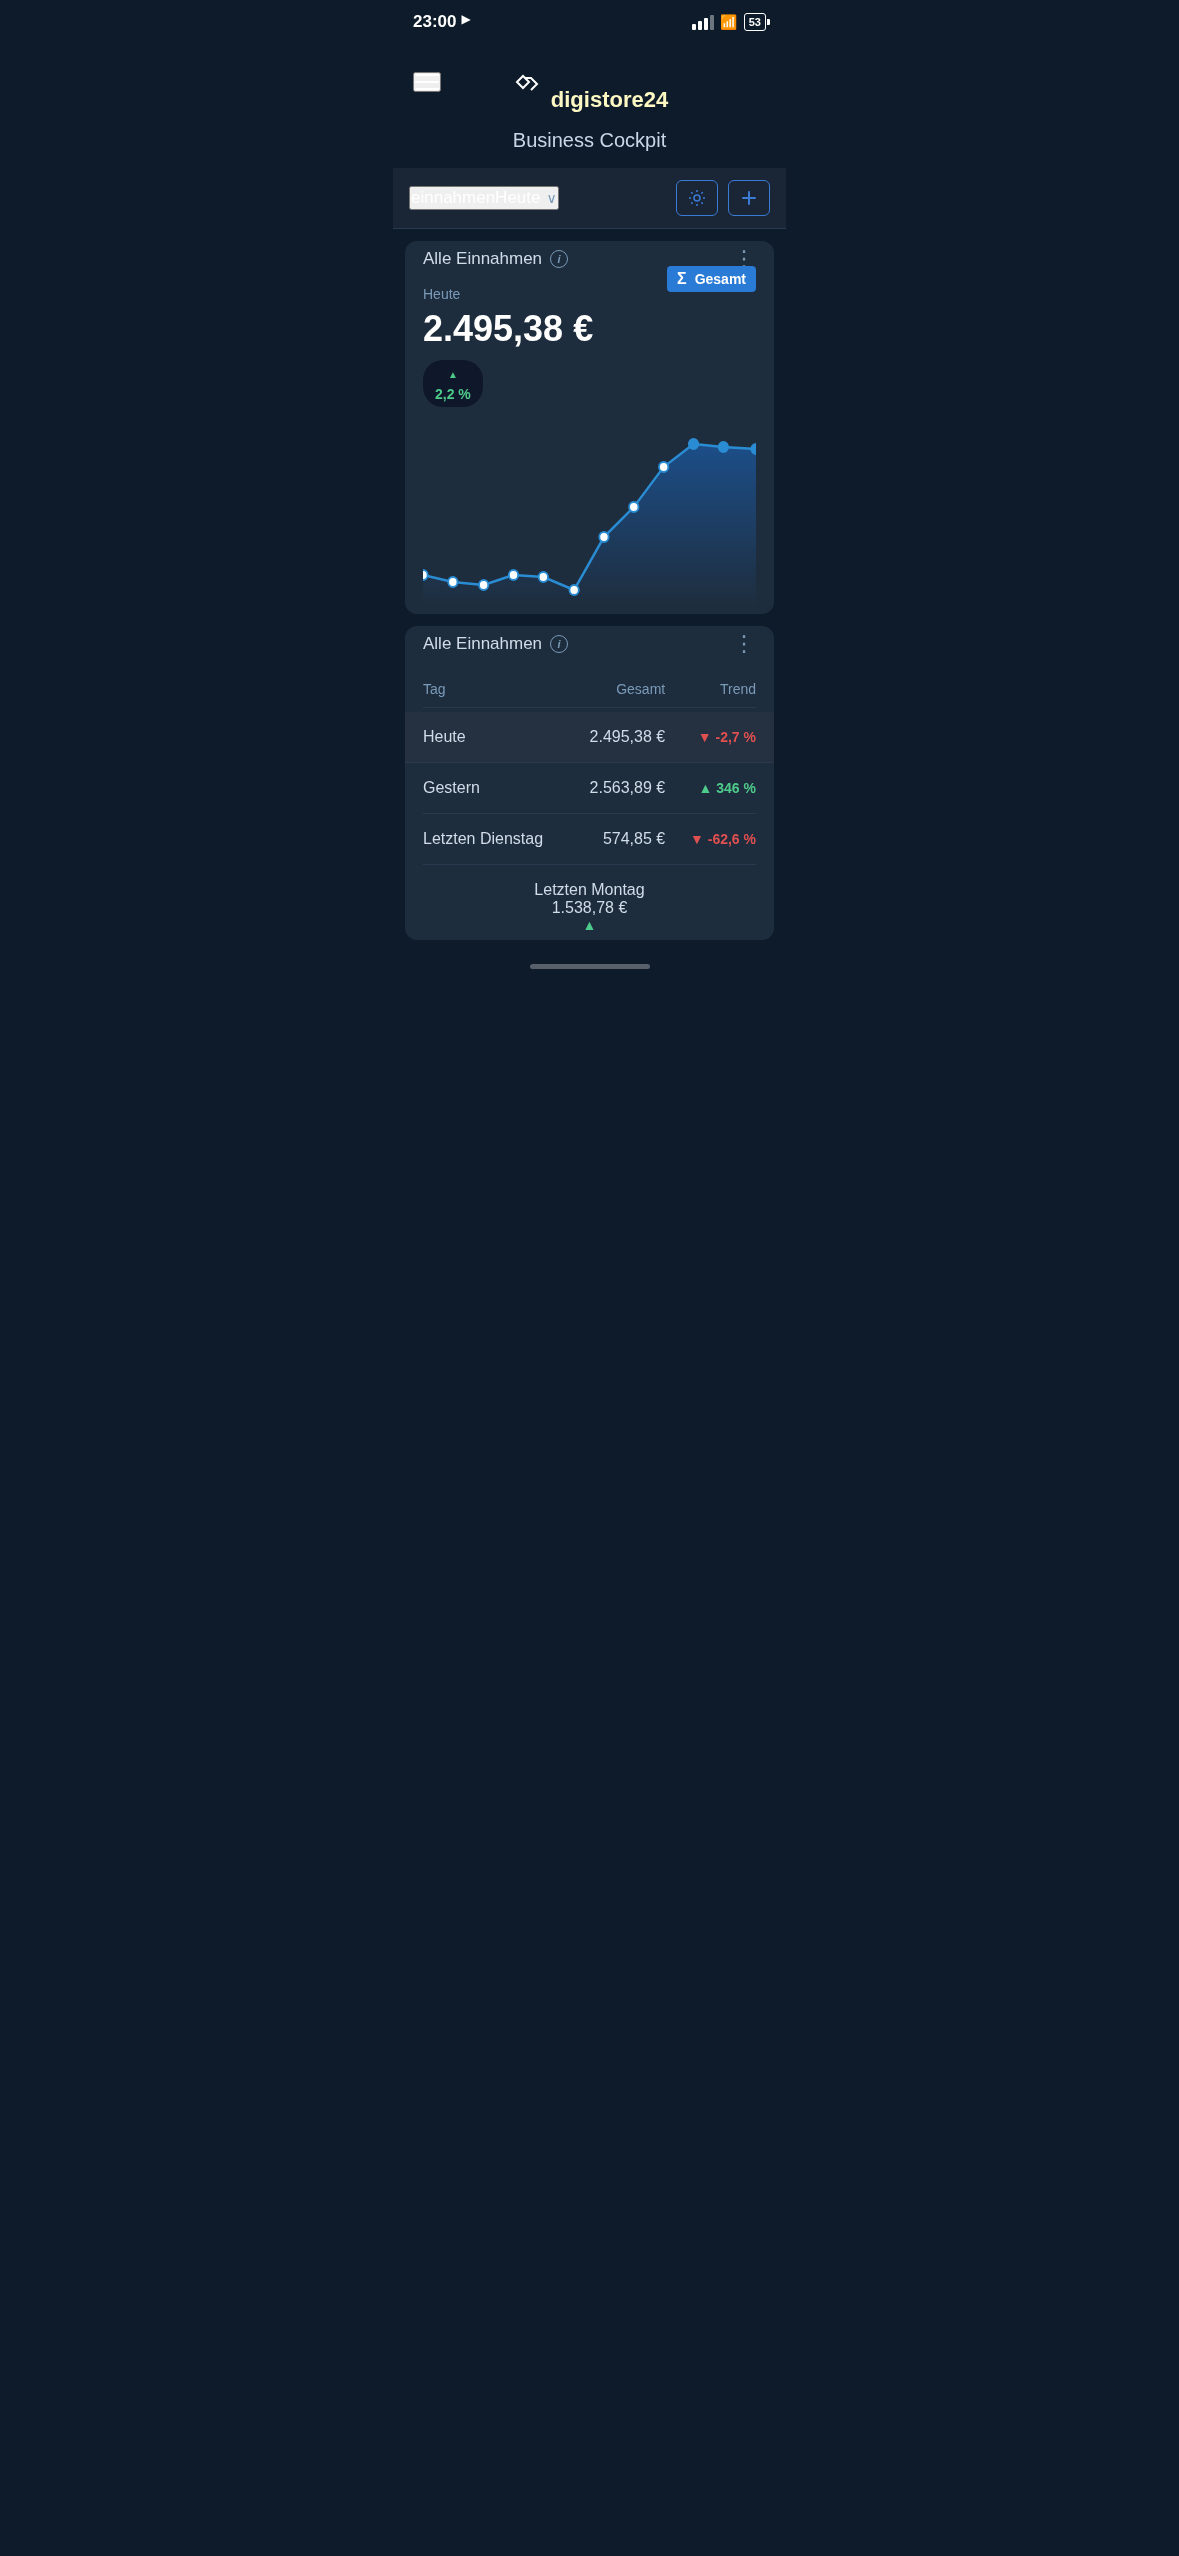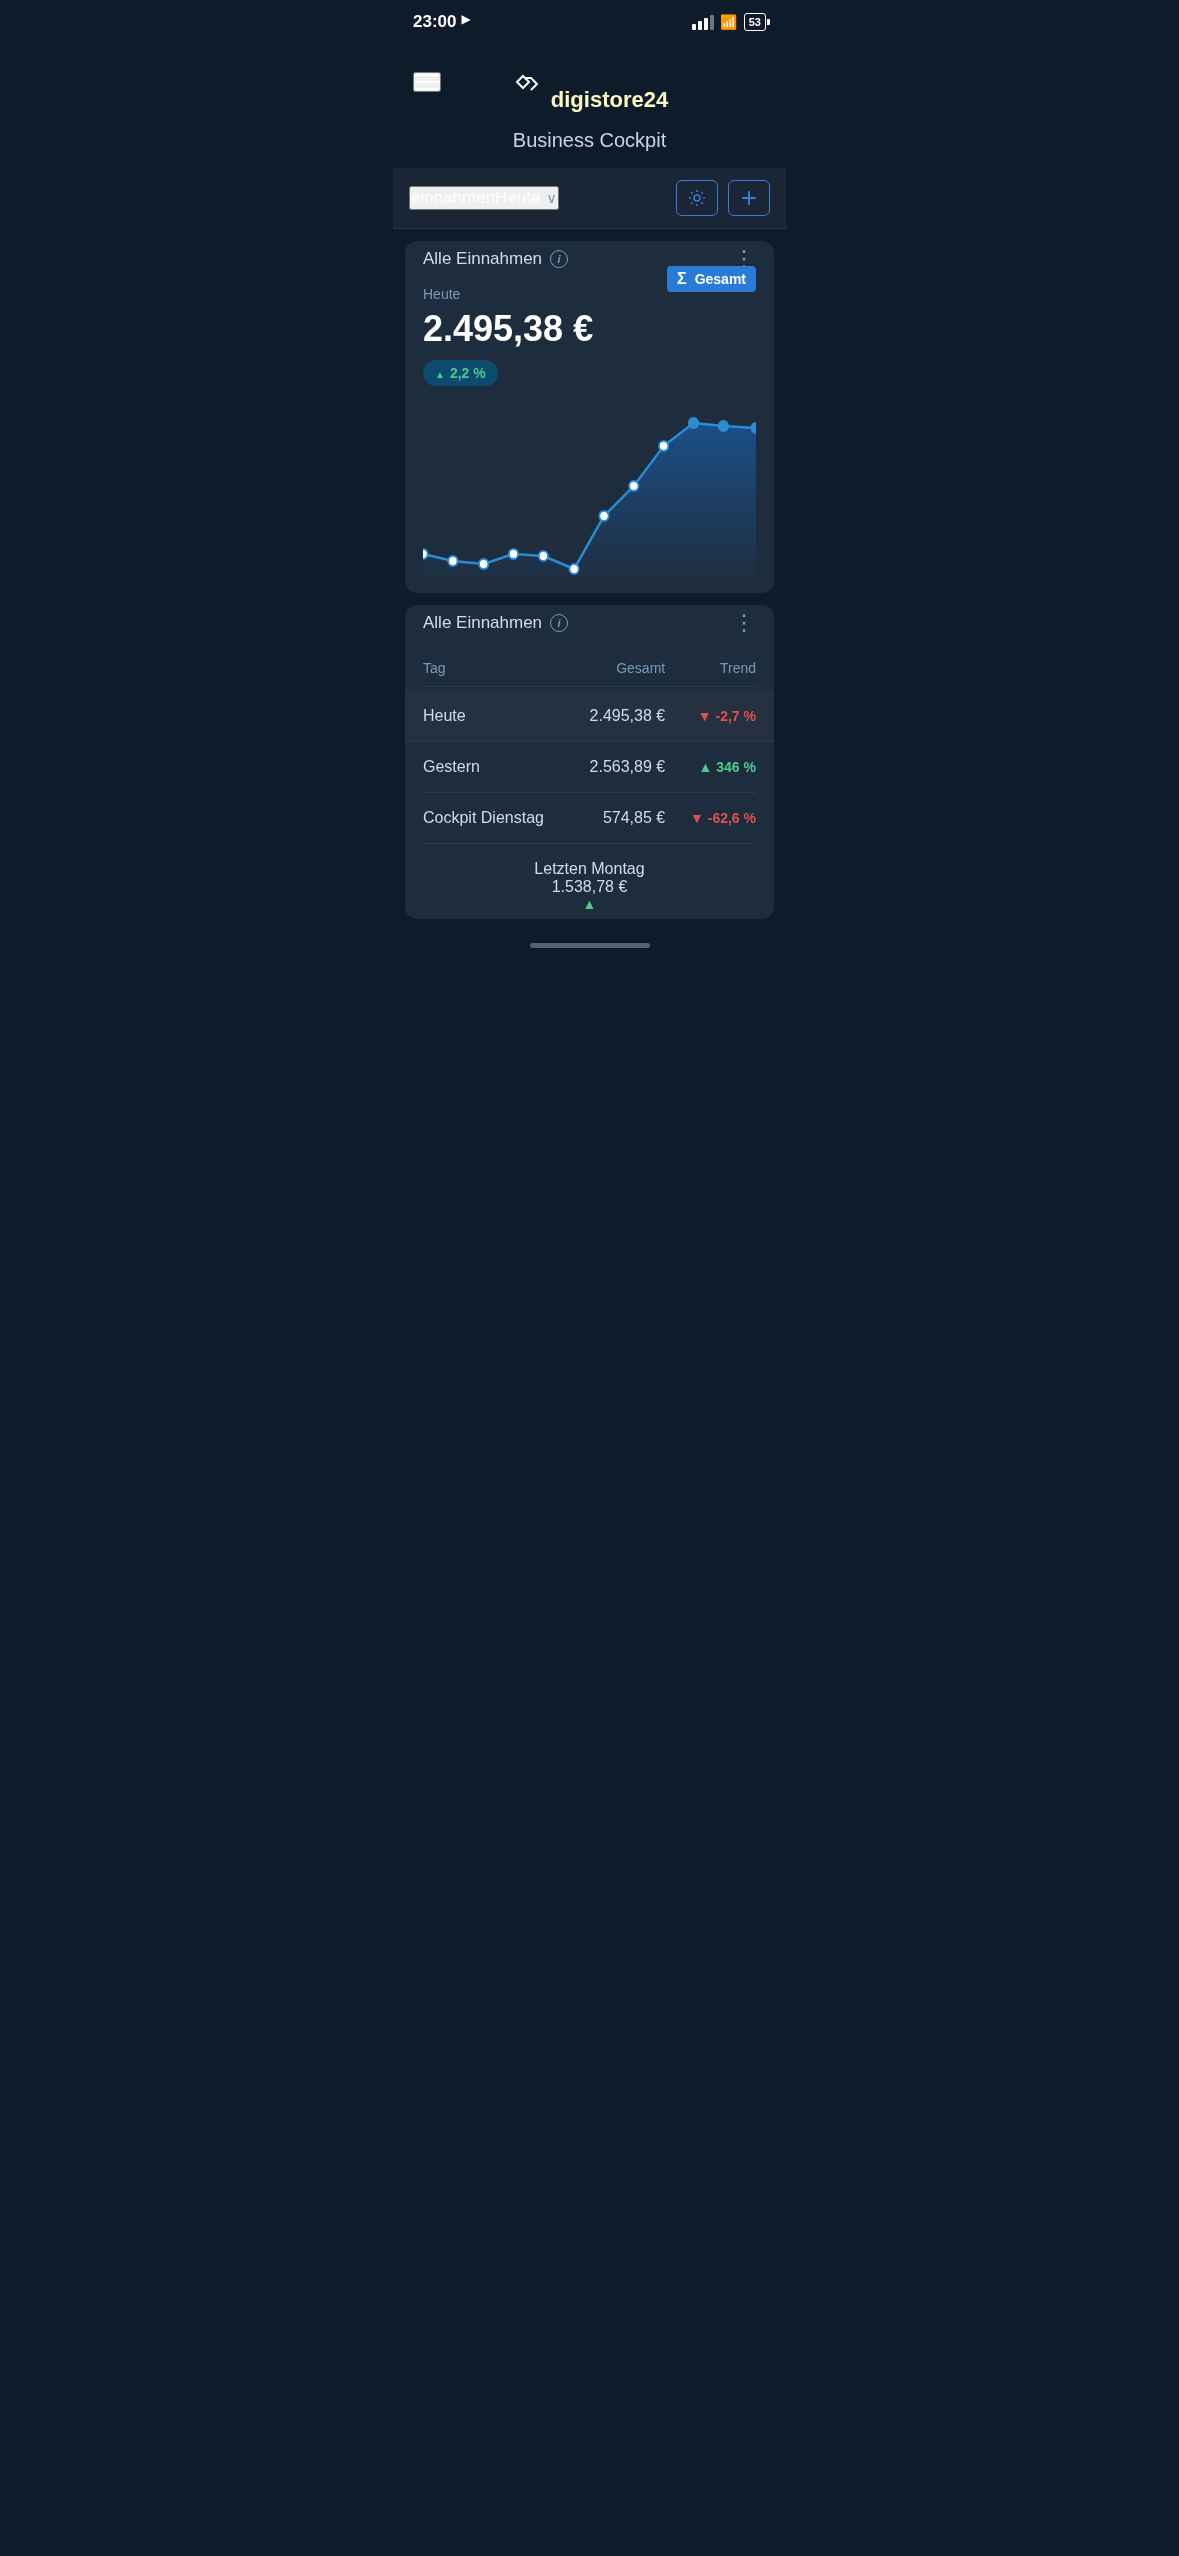--- a/index.html
+++ b/index.html
@@ -231,22 +231,23 @@
     .trend-badge {
       display: inline-flex;
       align-items: center;
       gap: 5px;
       padding: 5px 12px;
       border-radius: 20px;
       font-size: 14px;
       font-weight: 600;
     }
     .trend-badge.up {
-      background: #0c4a6e;
+      background: #0f172a;
       color: #4eca8b;
+      flex-direction: column;
     }
     .trend-arrow-up::before { content: '▲'; font-size: 10px; }
 
     
     .chart-container {
       margin-top: 20px;
       height: 180px;
       position: relative;
     }
     .chart-container svg {
@@ -477,21 +478,21 @@
   <div class="table-row">
     <span class="row-day">Gestern</span>
     <span class="row-amount">2.563,89 €</span>
     <span class="row-trend pos">
       <span style="color:#4eca8b;">▲</span>
       <span>346 %</span>
     </span>
   </div>
 
   <div class="table-row">
-    <span class="row-day">Cockpit Dienstag</span>
+    <span class="row-day">Letzten Dienstag</span>
     <span class="row-amount">574,85 €</span>
     <span class="row-trend neg">
       <span style="color:#e05050;">▼</span>
       <span>-62,6 %</span>
     </span>
   </div>
 
   <div class="partial-row">
     <span class="row-day">Letzten Montag</span>
     <span class="row-amount">1.538,78 €</span>

